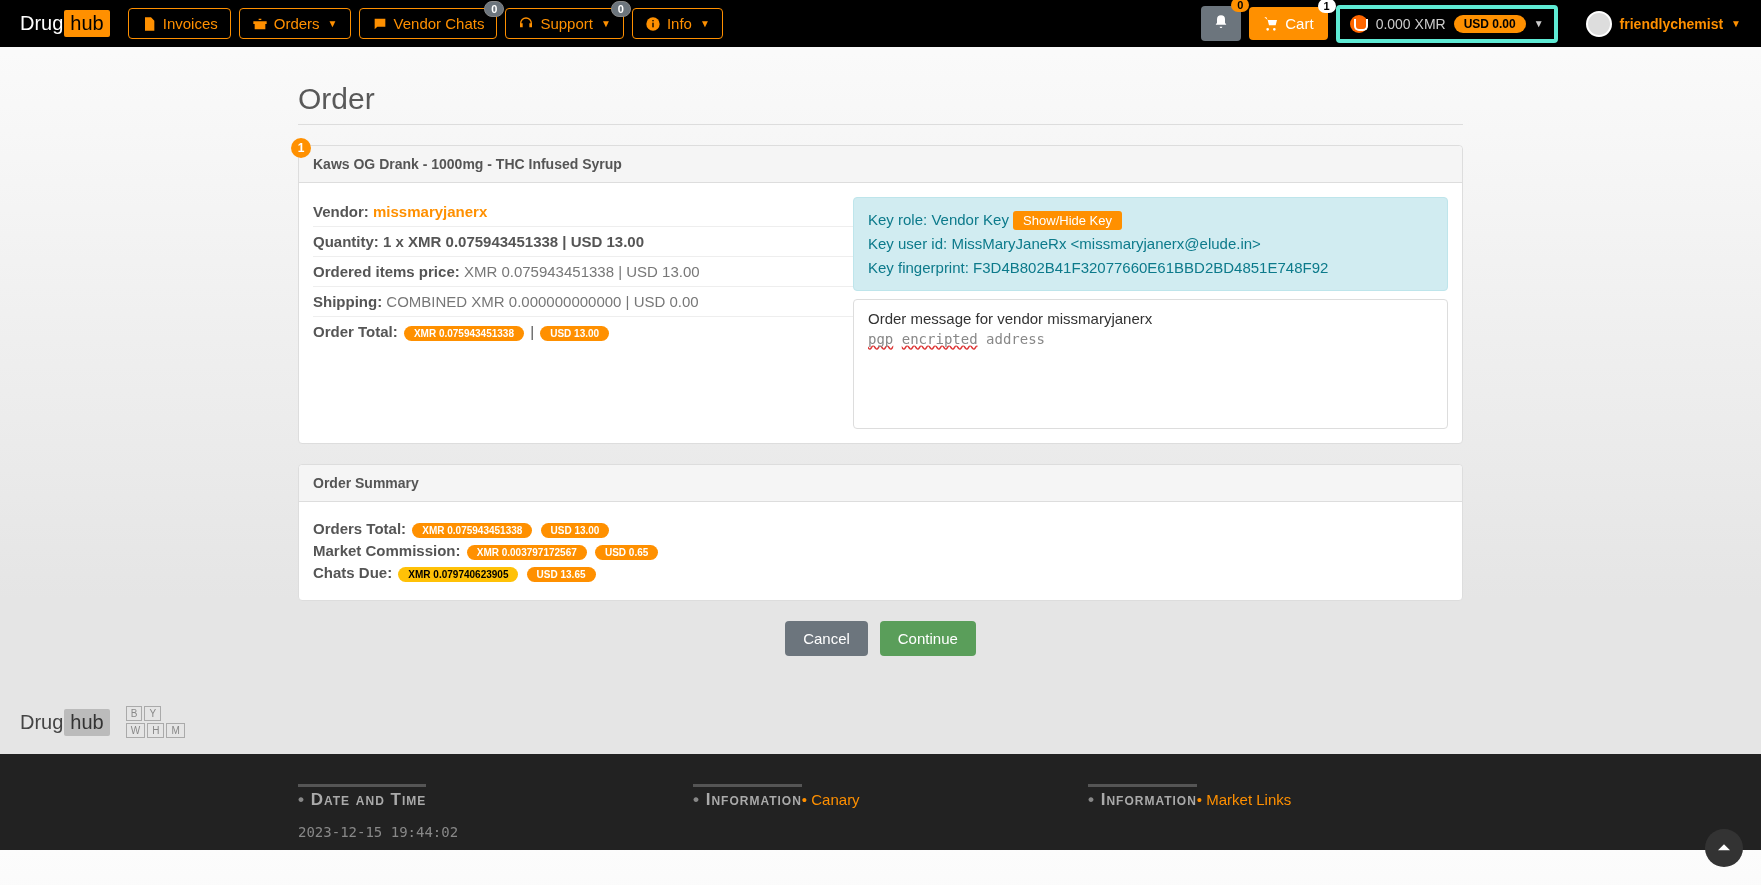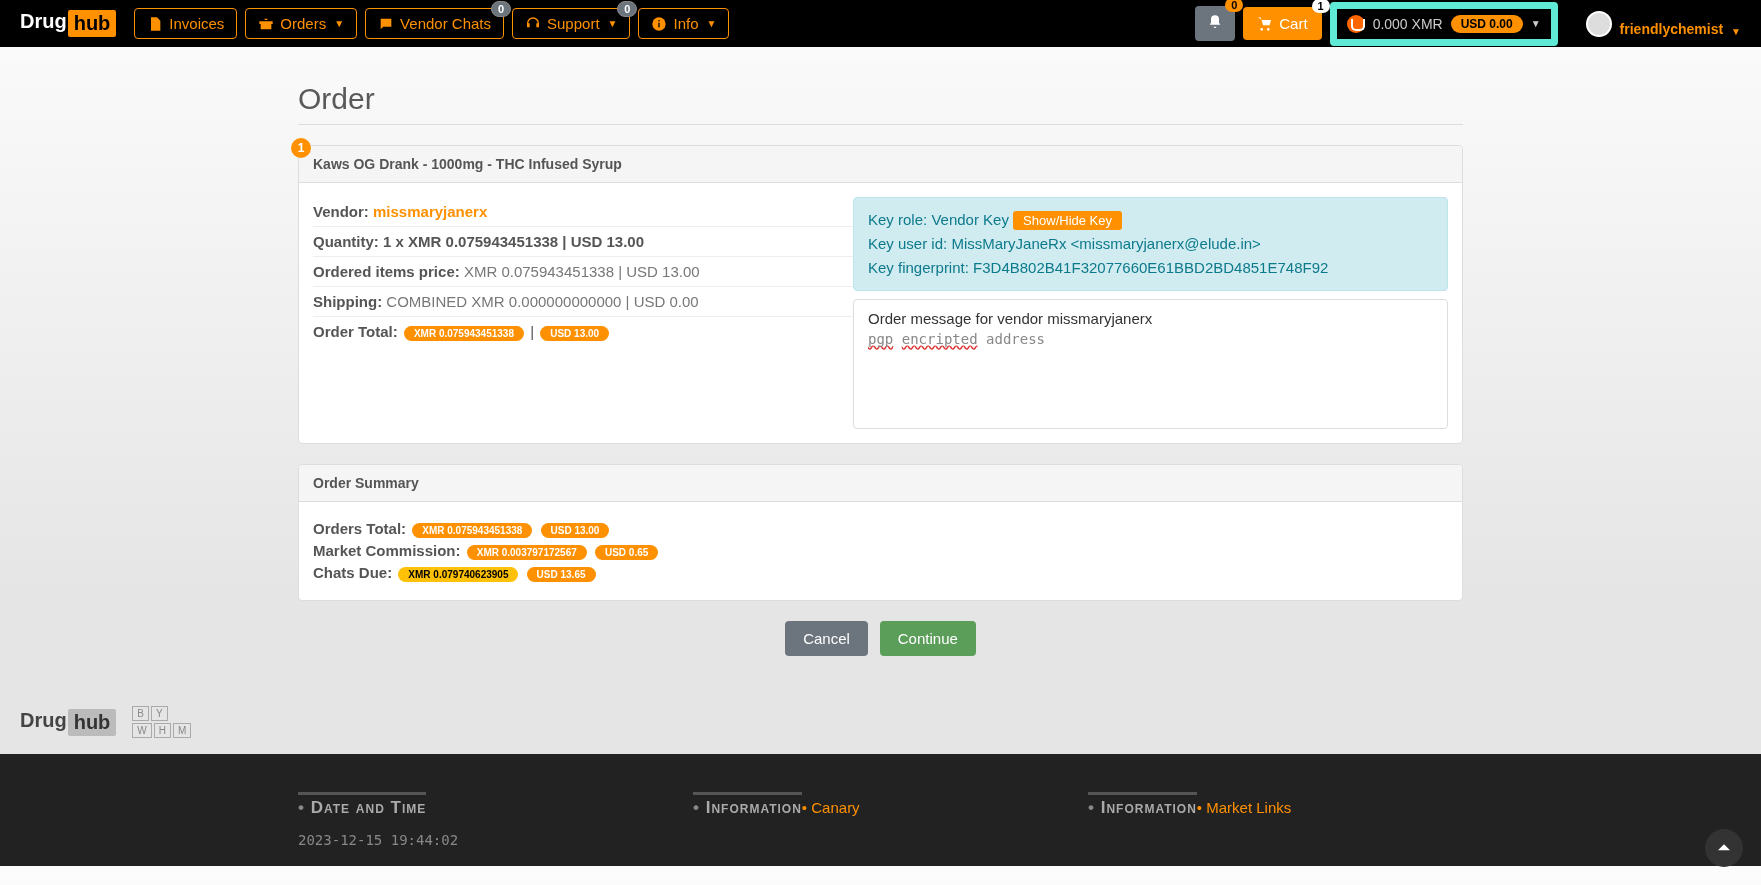--- a/index.html
+++ b/index.html
@@ -1,32 +1,32 @@
 <!DOCTYPE html>
 <html><head>
 <meta charset="utf-8">
 <style>
 *{box-sizing:border-box;margin:0;padding:0}
 body{font-family:"Segoe UI",Arial,sans-serif;font-size:14px;background:linear-gradient(#fcfcfc,#e5e5e5 600px);color:#333}
 a{text-decoration:none}
 .navbar{background:#000;height:47px;display:flex;align-items:center;padding:0 20px;gap:8px}
-.logo{display:flex;align-items:flex-start;font-size:20px;font-weight:bold;margin-right:10px}
+.logo{display:flex;align-items:center;font-size:20px;font-weight:normal;margin-right:10px}
 .logo .a{color:#fff}.logo .b{background:#ff9000;color:#000;padding:2px 6px;border-radius:2px;margin-left:1px}
 .nav-btn{border:1px solid #ff9000;color:#ff9000;background:transparent;padding:6px 12px;border-radius:4px;display:flex;align-items:center;gap:6px;cursor:pointer;position:relative;font-size:15px}
 .nav-btn .caret{font-size:10px;margin-left:2px}
 .nav-badge{position:absolute;top:-8px;right:-8px;background:#6c757d;color:#fff;font-size:11px;font-weight:bold;padding:1px 6px;border-radius:10px;border:1px solid #888}
 .nav-badge.orange{background:#ff9000;color:#000;border:none}
 .nav-spacer{flex:1}
 .bell-btn{background:#6c757d;border:none;color:#fff;padding:8px 12px;border-radius:4px;cursor:pointer;position:relative}
 .cart-btn{background:#ff9000;color:#fff;border:none;padding:8px 14px;border-radius:4px;cursor:pointer;display:flex;align-items:center;gap:6px;position:relative;font-size:15px}
-.balance{border:7px solid #5eead4;color:#ccc;padding:6px 10px;border-radius:4px;display:flex;align-items:center;gap:8px;font-size:14px}
+.balance{border:4px solid #5eead4;color:#ccc;padding:6px 10px;border-radius:4px;display:flex;align-items:center;gap:8px;font-size:14px}
 .balance .usd{background:#ff9000;color:#000;font-weight:bold;padding:2px 10px;border-radius:10px;font-size:12px}
 .xmr-icon{width:18px;height:18px;border-radius:50%;background:#ff6600;display:inline-block;position:relative}
 .xmr-icon:after{content:"";position:absolute;left:4px;top:4px;width:10px;height:10px;border:2px solid #fff;border-top:none;border-radius:0 0 5px 5px}
-.user{display:flex;align-items:flex-end;gap:8px;color:#ff9000;cursor:pointer;font-weight:bold;margin-left:20px}
+.user{display:flex;align-items:center;gap:8px;color:#ff9000;cursor:pointer;font-weight:bold;margin-left:20px}
 .avatar{width:26px;height:26px;border-radius:50%;background:#ddd;border:2px solid #fff}
 .container{max-width:1165px;margin:0 auto;padding:20px 0}
 h1.page-title{font-size:30px;font-weight:400;color:#595959;margin:15px 0 8px}
 hr.thin{border:none;border-top:1px solid #ddd;margin-bottom:20px}
 .card{border:1px solid #ddd;border-radius:4px;background:#fff;position:relative;margin-bottom:20px}
 .card-header{background:#f5f5f5;padding:10px 14px;font-weight:bold;color:#555;border-bottom:1px solid #ddd;border-radius:4px 4px 0 0}
 .card-num{position:absolute;left:-8px;top:-8px;background:#ff9000;color:#fff;width:20px;height:20px;border-radius:50%;display:flex;align-items:center;justify-content:center;font-size:12px;font-weight:bold}
 .card-body{padding:14px;display:flex;}
 .left-col{flex:0 0 540px}
 .right-col{flex:1}
@@ -50,21 +50,21 @@
 .actions{text-align:center;margin:20px 0}
 .btn{border:none;padding:9px 18px;border-radius:4px;font-size:15px;cursor:pointer;margin:0 4px}
 .btn.cancel{background:#6c757d;color:#fff}
 .btn.cont{background:#5a9e5a;color:#fff}
 .footer-logo{padding:10px 20px;display:flex;align-items:center;gap:6px}
 .footer-logo .logo{color:#444}
 .footer-logo .logo .a{color:#444}
 .footer-logo .logo .b{background:#bbb;color:#333}
 .whm{display:flex;gap:2px}.whm span{border:1px solid #aaa;padding:1px 4px;font-size:10px;color:#888}
 .footer{background:#222;color:#888;padding:30px 0 10px;margin-top:6px}
-.footer .cols{max-width:1165px;margin:8px auto;display:flex;gap:20px}
+.footer .cols{max-width:1165px;margin:0 auto;display:flex;gap:20px}
 .footer .col{flex:1}
 .footer h4{color:#aaa;font-variant:small-caps;letter-spacing:1px;font-size:17px;font-weight:600;margin-bottom:14px;border-top:3px solid #555;display:inline-block;padding-top:3px}
 .footer h4:before{content:"• ";color:#888}
 .footer .val{color:#888;font-family:monospace;font-size:14px}
 .footer .link{color:#ff9000;font-size:15px}
 .footer .link:before{content:"• ";}
 .scroll-top{position:fixed;right:18px;bottom:18px;width:38px;height:38px;background:#333;border-radius:50%;display:flex;align-items:center;justify-content:center;color:#fff;cursor:pointer}
 .icon{display:inline-block;width:16px;height:16px}
 </style>
 </head>

